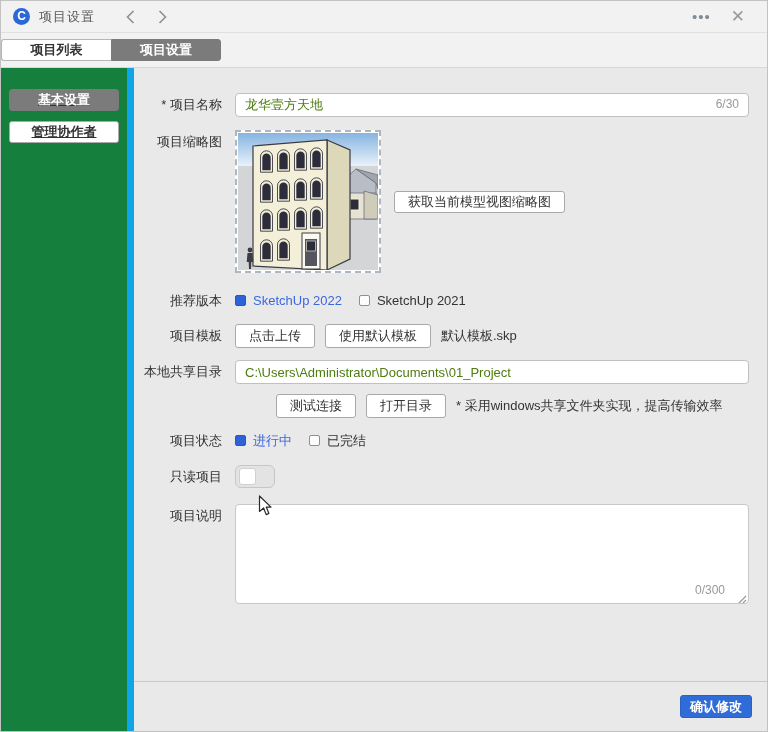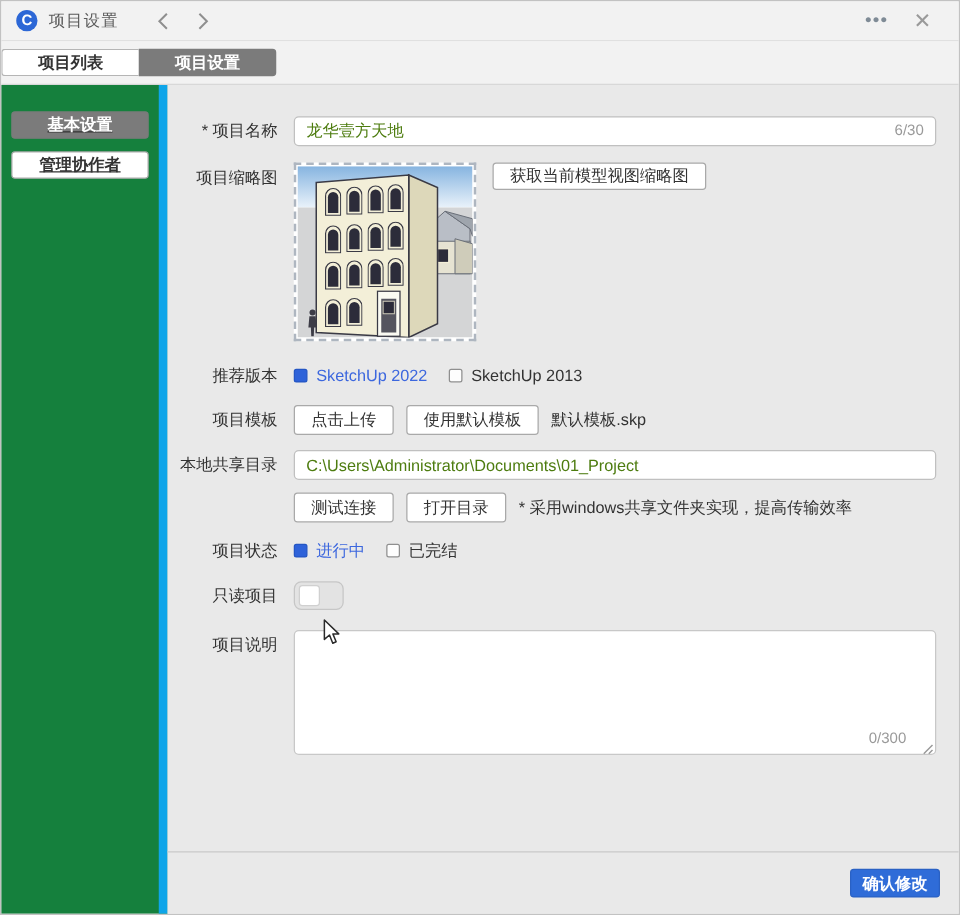--- a/index.html
+++ b/index.html
@@ -171,21 +171,21 @@
         <div class="row mb13">
           <div class="lbl">* 项目名称</div>
           <div class="ctl input-wrap">
             <input class="text-input" type="text" value="龙华壹方天地" style="">
             <span class="counter">6/30</span>
           </div>
         </div>
 
         <div class="row mb19">
           <div class="lbl">项目缩略图</div>
-          <div class="ctl" style="display:flex; align-items:flex-start;">
+          <div class="ctl" style="display:flex; align-items:center;">
             <div class="thumb-box">
               <svg width="140" height="137" viewBox="0 0 140 137">
                 <defs>
                   <linearGradient id="sky" x1="0" y1="0" x2="0" y2="1">
                     <stop offset="0" stop-color="#86b4e0"></stop>
                     <stop offset="1" stop-color="#e9f2fa"></stop>
                   </linearGradient>
                   <symbol id="win" viewBox="0 0 14 24">
                     <path d="M0.5 7 a6.5 6.5 0 0 1 13 0 V23.5 H0.5 Z" fill="#f3efd8" stroke="#3a3a45" stroke-width="1"></path>
                     <path d="M2.5 8 a4.5 4.5 0 0 1 9 0 V21.5 H2.5 Z" fill="#2c2c3a"></path>
@@ -233,21 +233,21 @@
 
         <div class="row mb15">
           <div class="lbl short">推荐版本</div>
           <div class="ctl" style="display:flex; flex-wrap:nowrap;">
             <div class="radio sel">
               <span class="box"></span>
               <span class="rlabel">SketchUp 2022</span>
             </div>
             <div class="radio unsel">
               <span class="box"></span>
-              <span class="rlabel">SketchUp 2013</span>
+              <span class="rlabel">SketchUp 2021</span>
             </div>
           </div>
         </div>
 
         <div class="row mb12">
           <div class="lbl">项目模板</div>
           <div class="ctl" style="display:flex;">
             <div class="btn">点击上传</div>
             <div class="btn" style="margin-left:10px">使用默认模板</div>
             <div class="filename">默认模板.skp</div>
@@ -255,21 +255,21 @@
         </div>
 
         <div class="row mb10">
           <div class="lbl">本地共享目录</div>
           <div class="ctl input-wrap">
             <input class="text-input" style="padding-right: 9px;" type="text" value="C:\Users\Administrator\Documents\01_Project">
           </div>
         </div>
         <div class="row mb14">
           <div class="lbl"></div>
-          <div class="ctl" style="display:flex;">
+          <div class="ctl" style="display:flex;margin-left:41px;">
             <div class="btn">测试连接</div>
             <div class="btn" style="margin-left:10px">打开目录</div>
             <div class="note">* 采用windows共享文件夹实现，提高传输效率</div>
           </div>
         </div>
 
         <div class="row mb16">
           <div class="lbl short">项目状态</div>
           <div class="ctl" style="display:flex;">
             <div class="radio sel">

